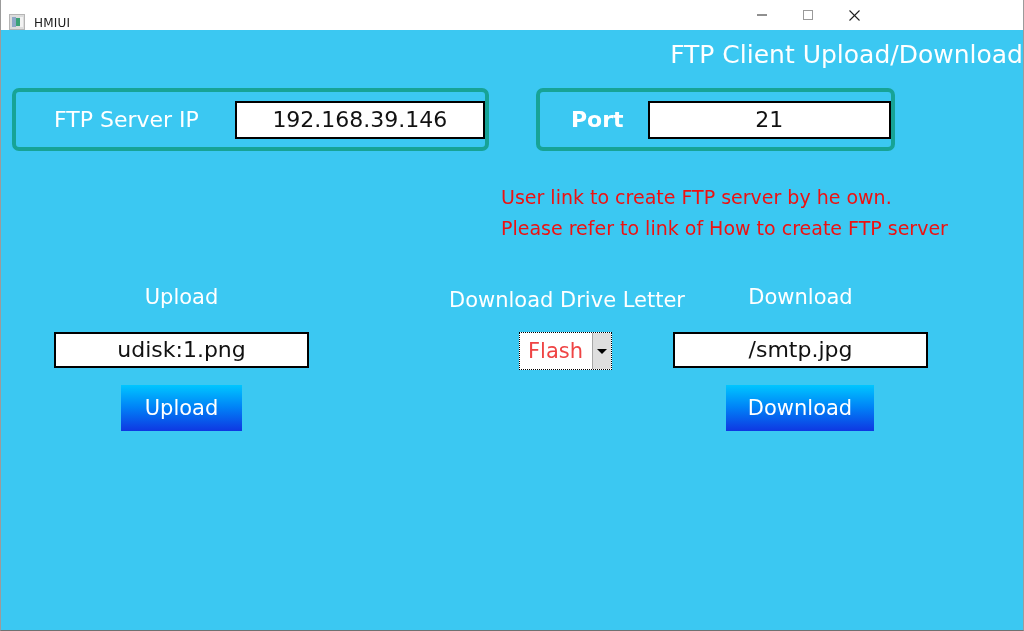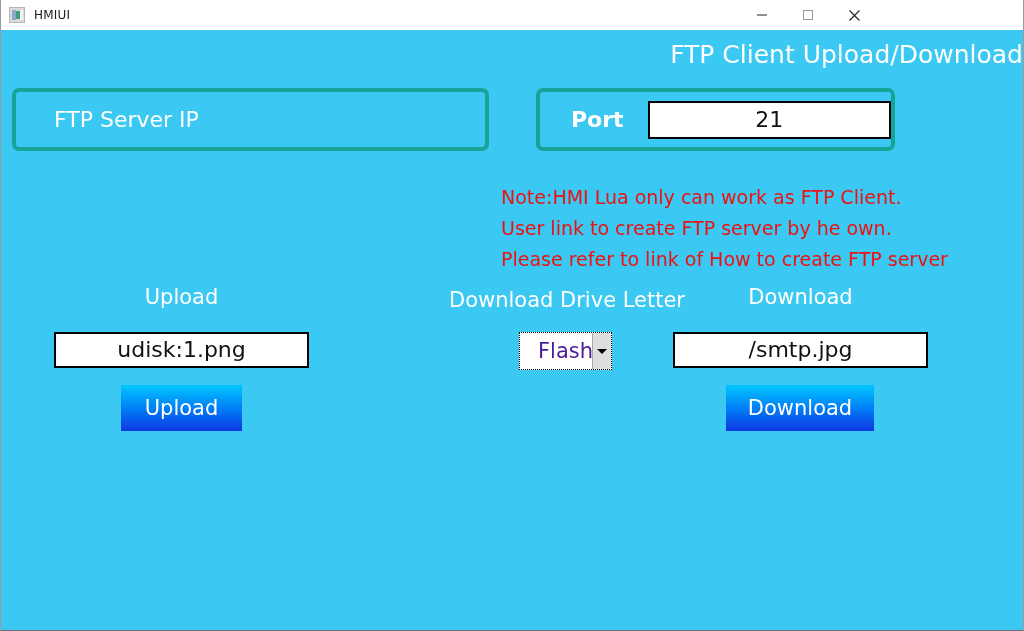--- a/index.html
+++ b/index.html
@@ -27,21 +27,21 @@
   }
 
   
   #title-bar {
     position: absolute;
     left: 0; top: 0;
     width: 876px;
     height: 30px;
     background: #ffffff;
     display: flex;
-    align-items: center;
+    align-items: flex-end;
   }
   #window-icon {
     width: 16px;
     height: 16px;
     margin-left: 8px;
     margin-right: 9px;
     flex: none;
     position: relative;
     background: #dcdcdc;
     border: 1px solid #b5b5b5;
@@ -193,23 +193,23 @@
     box-sizing: border-box;
     background: #ffffff;
     border: 1px dotted #000000;
     display: flex;
     align-items: stretch;
   }
   #drive-select-value {
     flex: 1;
     display: flex;
     align-items: center;
-    padding-left: 18px;
+    padding-left: 8px;
     font-size: 21px;
-    color: #4c1d95;
+    color: #ef4444;
     font-family: "DejaVu Sans", sans-serif;
     background: #ffffff;
     white-space: nowrap;
     overflow: hidden;
   }
   #drive-select-arrow {
     width: 18px;
     background: #dedede;
     border-left: 1px solid #a8a8a8;
     display: flex;
@@ -272,29 +272,29 @@
       </div>
     </div>
   </div>
 
   <div id="content">
 
     <div id="page-title">FTP Client Upload/Download</div>
 
     <div class="group-box" id="ftp-ip-group">
       <span class="group-label">FTP Server IP</span>
+      <div class="text-input" id="ftp-ip-input" placeholder="192.168.0.1">192.168.39.146</div>
     </div>
 
     <div class="group-box" id="port-group">
       <span class="group-label">Port</span>
       <div class="text-input" id="port-input" placeholder="21">21</div>
     </div>
 
     <div id="note-block">
-      <div>Note:HMI Lua only can work as FTP Client.</div>
       <div>User link to create FTP server by he own.</div>
       <div>Please refer to link of How to create FTP server</div>
     </div>
 
     <div class="section-label" id="upload-label">Upload</div>
     <div class="section-label" id="drive-label">Download Drive Letter</div>
     <div class="section-label" id="download-label">Download</div>
 
     <div class="text-input" id="upload-path-input" placeholder="udisk:file.png">udisk:1.png</div>
 

